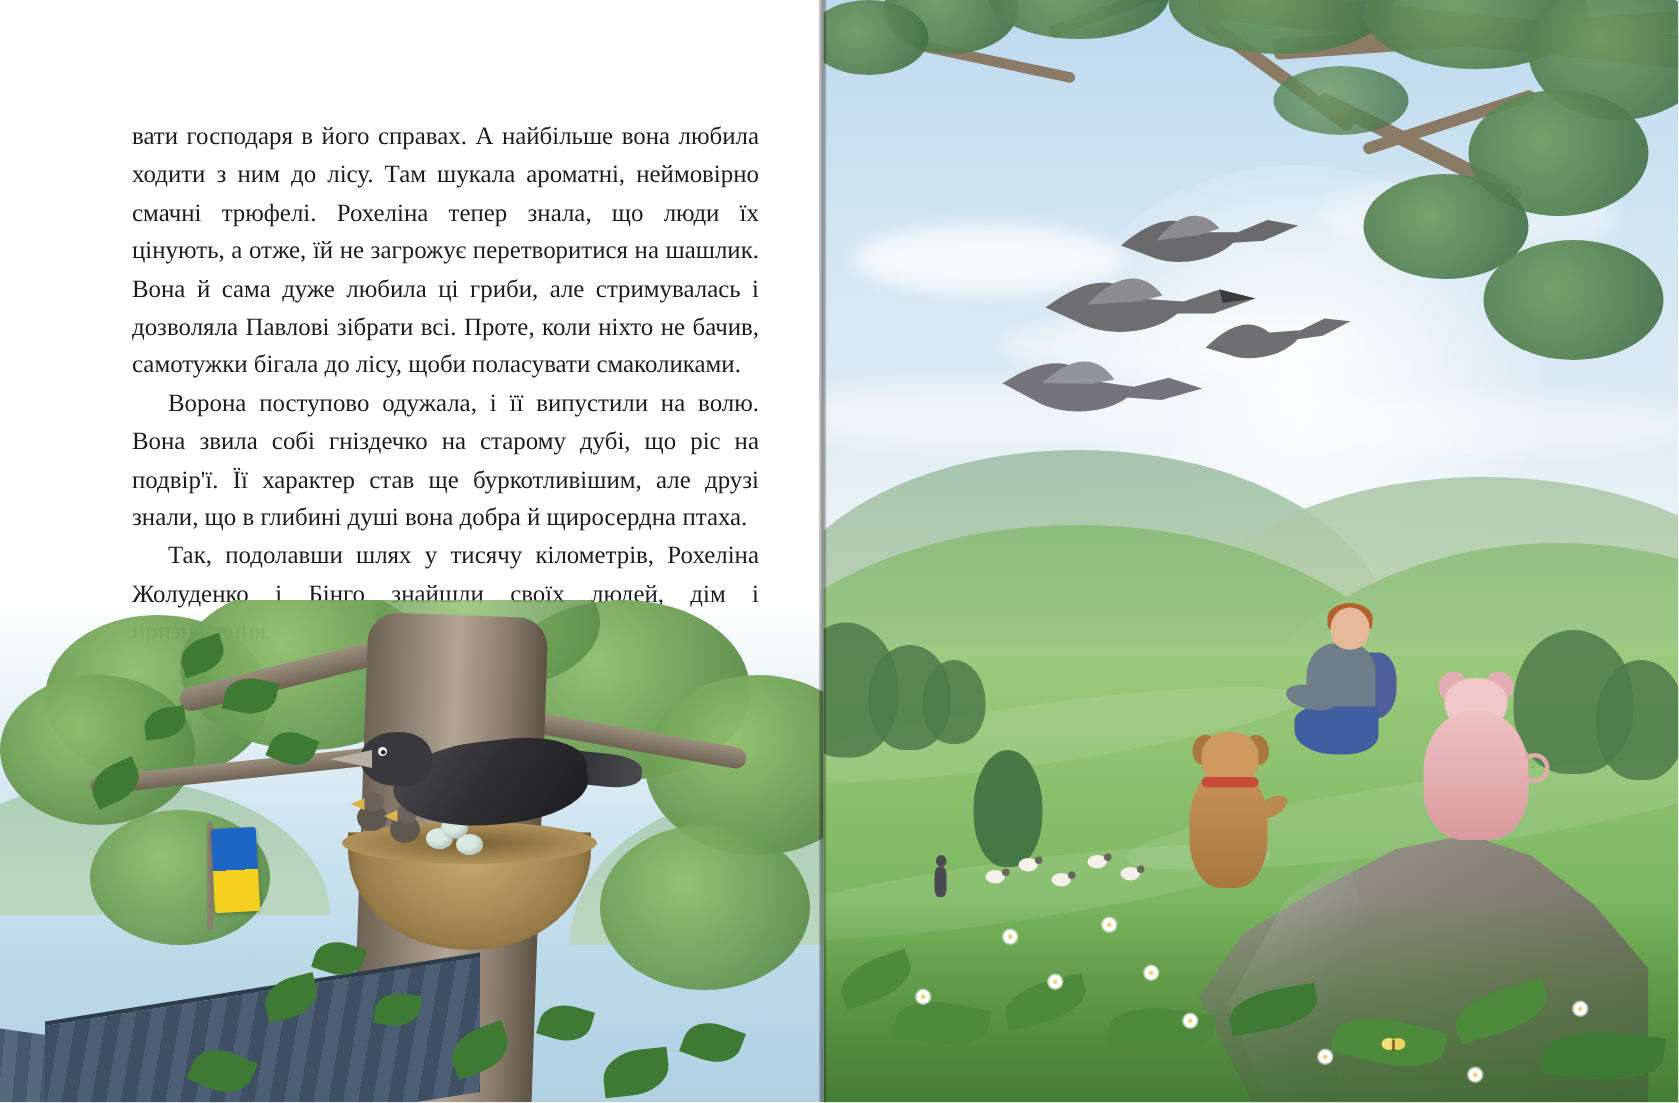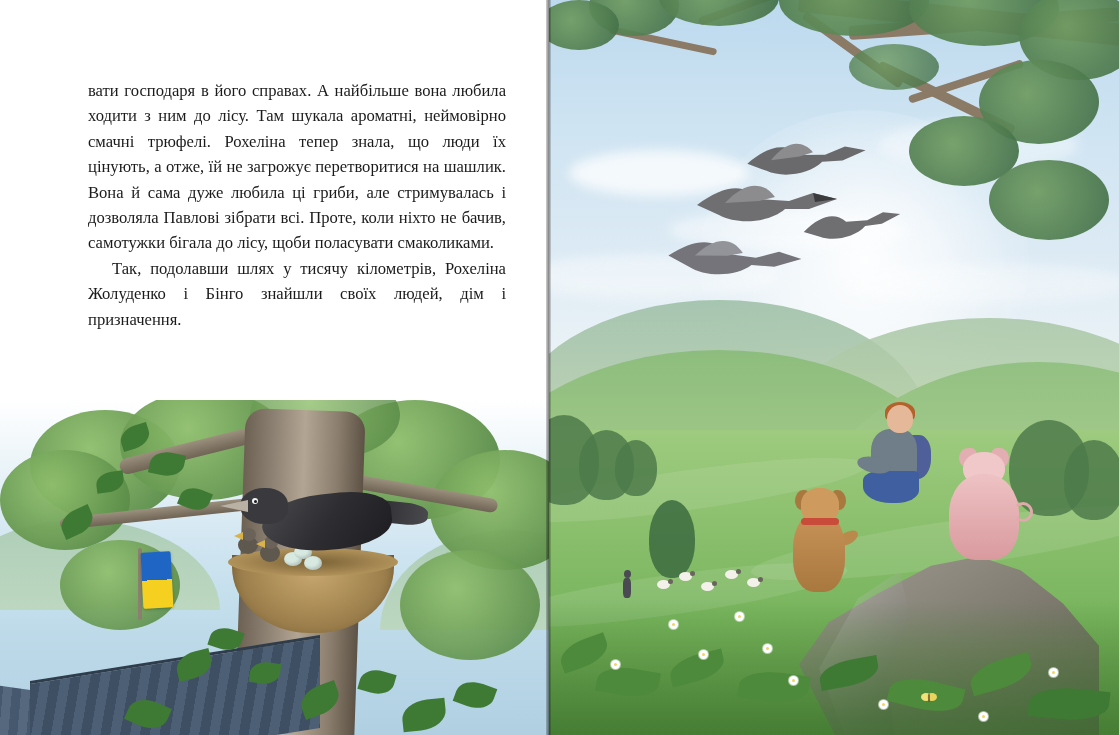--- a/index.html
+++ b/index.html
@@ -598,20 +598,21 @@
         <ellipse cx="11" cy="5" rx="5" ry="4" fill="#e9d45f"></ellipse>
         <rect x="7.2" y="2" width="1.6" height="8" rx="0.8" fill="#6a5a2a"></rect>
       </svg>
     </div>
   </div>
 
   <div class="left-page">
 
     <div class="text-block">
       <p class="first">вати господаря в його справах. А найбільше вона любила ходити з ним до лісу. Там шукала ароматні, неймовірно смачні трюфелі. Рохеліна тепер знала, що люди їх цінують, а отже, їй не загрожує перетворитися на шашлик. Вона й сама дуже любила ці гриби, але стримувалась і дозволяла Павлові зібрати всі. Проте, коли ніхто не бачив, самотужки бігала до лісу, щоби поласувати смаколиками.</p>
+      <p>Ворона поступово одужала, і її випустили на волю. Вона звила собі гніздечко на старому дубі, що ріс на подвір'ї. Її характер став ще буркотливішим, але друзі знали, що в глибині душі вона добра й щиросердна птаха.</p>
       <p>Так, подолавши шлях у тисячу кілометрів, Рохеліна Жолуденко і Бінго знайшли своїх людей, дім і призначення.</p>
     </div>
 
     <div class="left-illustration">
       <div class="left-sky"></div>
 
       <div class="left-hill" style="left:-60px; top:120px; width:280px; height:90px;"></div>
       <div class="left-hill" style="left:380px; top:130px; width:260px; height:100px;"></div>
 
       <div class="foliage" style="left:30px;  top:10px;  width:150px; height:110px;"></div>

